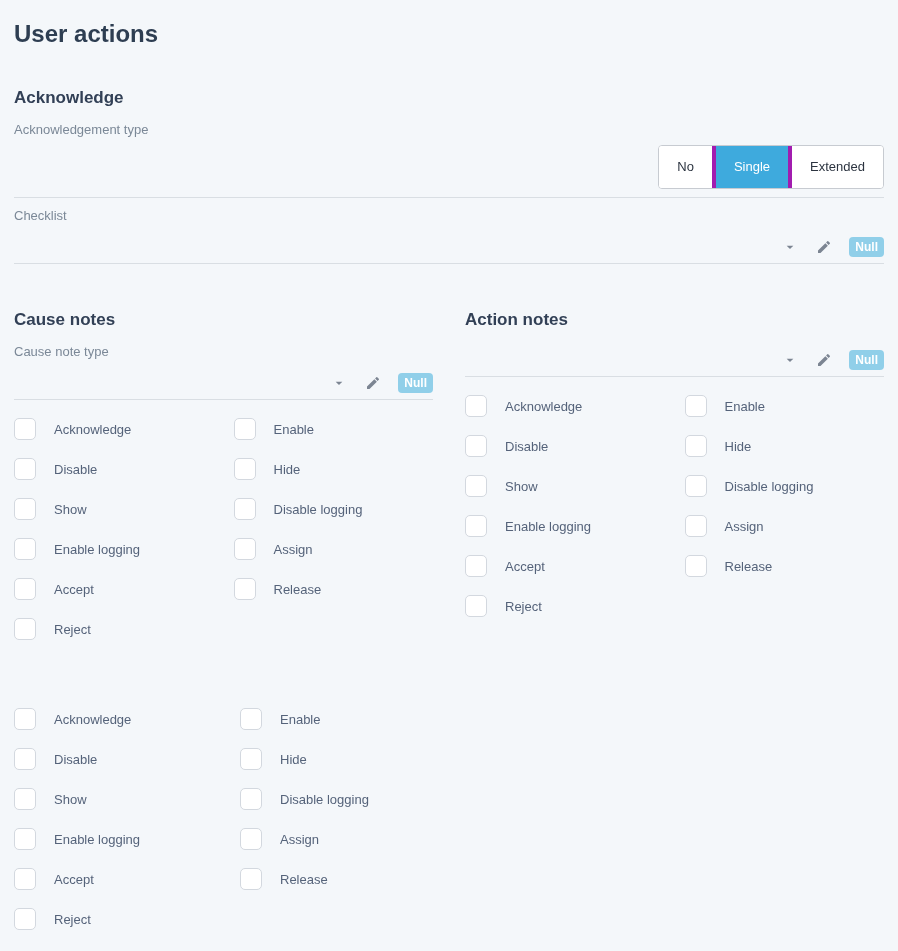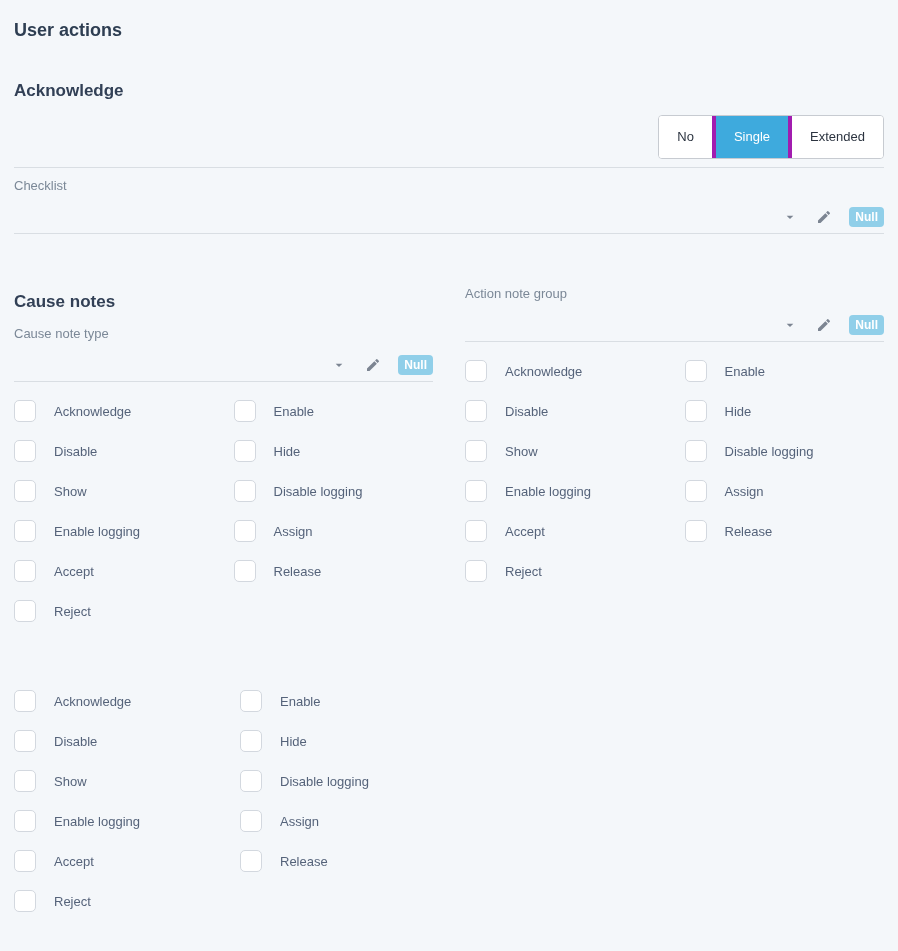--- a/index.html
+++ b/index.html
@@ -8,21 +8,21 @@
     padding: 0;
     background: #f4f7fa;
     font-family: "Segoe UI", Arial, sans-serif;
     color: #2b3a4a;
     width: 898px;
   }
   .page {
     padding: 14px 14px 30px 14px;
   }
   h1.page-title {
-    font-size: 18px;
+    font-size: 24px;
     font-weight: 700;
     color: #2e3e52;
     margin: 6px 0 40px 0;
   }
   h2.section-title {
     font-size: 17px;
     font-weight: 700;
     color: #324056;
     margin: 6px 0 14px 0;
   }
@@ -91,21 +91,20 @@
     cursor: pointer;
   }
   .two-col {
     display: flex;
     gap: 32px;
     margin-top: 40px;
   }
   .col {
     flex: 1;
     min-width: 0;
-    margin-top: 12px;
   }
   .checkbox-grid {
     display: grid;
     grid-template-columns: 1fr 1fr;
     column-gap: 20px;
     row-gap: 18px;
     margin-top: 18px;
   }
   .check-item {
     display: flex;
@@ -130,20 +129,21 @@
 </head>
 <body>
 
 <div class="page">
 
   <h1 class="page-title">User actions</h1>
 
   <h2 class="section-title">Acknowledge</h2>
 
   <div class="field-block">
+    <div class="field-label">Acknowledgement type</div>
     <div class="seg-row">
       <div class="segmented">
         <button class="seg-btn">No</button>
         <button class="seg-btn active">Single</button>
         <button class="seg-btn">Extended</button>
       </div>
     </div>
   </div>
 
   <div class="field-block">
@@ -226,21 +226,21 @@
             <span class="check-label">Release</span>
           </div>
         <div class="check-item">
             <div class="checkbox"></div>
             <span class="check-label">Reject</span>
           </div>
       </div>
     </div>
 
     <div class="col">
-      <div class="field-label">Action note group</div>
+      <h2 class="section-title">Action notes</h2>
       <div class="dropdown-row">
         <div class="spacer"></div>
         <span class="icon-btn">
           <svg viewBox="0 0 24 24">
               <path d="M7 10l5 5 5-5z"></path>
             </svg>
         </span>
         <span class="icon-btn">
           <svg viewBox="0 0 24 24">
               <path d="M3 17.25V21h3.75L17.81 9.94l-3.75-3.75L3 17.25zM20.71 7.04a1 1 0 0 0 0-1.41l-2.34-2.34a1 1 0 0 0-1.41 0l-1.83 1.83 3.75 3.75 1.83-1.83z"></path>

